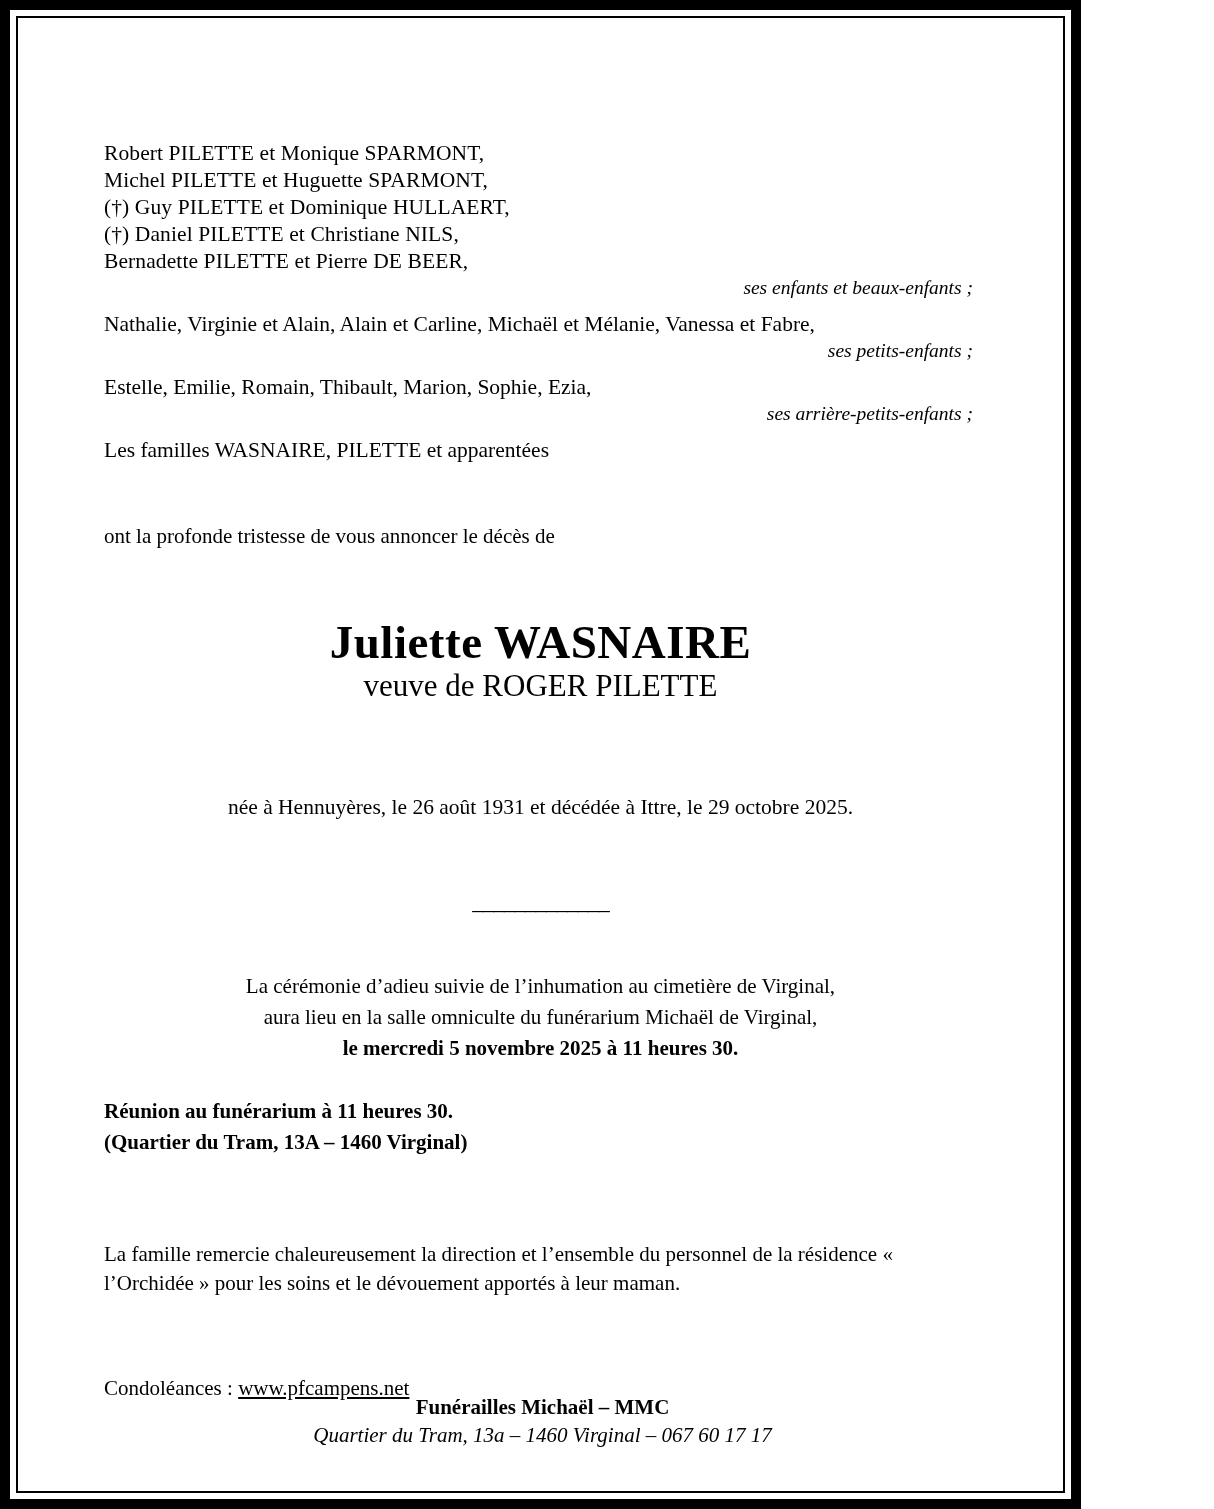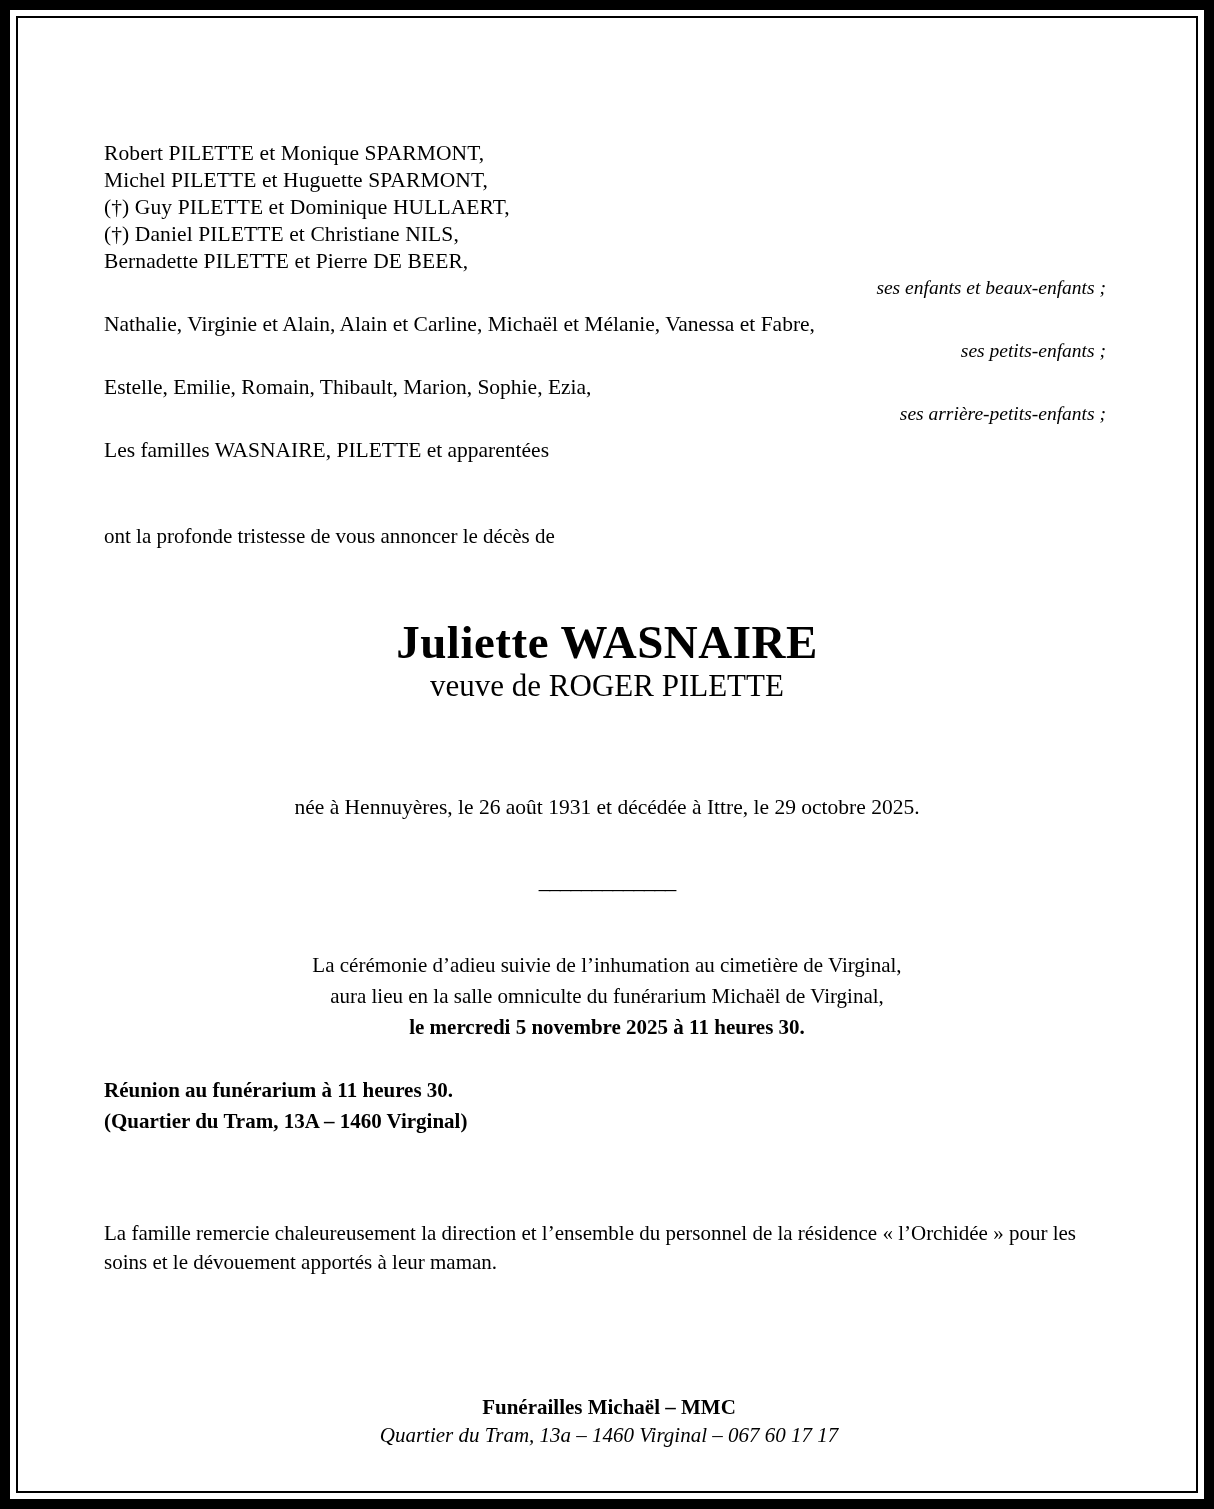--- a/index.html
+++ b/index.html
@@ -8,21 +8,21 @@
     background: #ffffff;
   }
   body {
     width: 1214px;
     height: 1509px;
     font-family: "Liberation Serif", serif;
     color: #000000;
   }
   .page {
     position: relative;
-    width: 1214px;
+    width: 1081px;
     height: 1509px;
     box-sizing: border-box;
     background: #ffffff;
     border: 10px solid #000000;
     padding: 0;
   }
   .inner {
     position: absolute;
     inset: 6px;
     border: 2px solid #000000;
@@ -80,21 +80,21 @@
   .birth-death {
     text-align: center;
     font-size: 21.5px;
     margin-top: 92px;
   }
 
   .sep {
     text-align: center;
     font-size: 23px;
     letter-spacing: -1px;
-    margin-top: 48px;
+    margin-top: 69px;
     color: #000;
   }
 
   .ceremony {
     text-align: center;
     font-size: 21px;
     line-height: 31px;
     margin-top: 56px;
   }
   .ceremony .bold {
@@ -188,20 +188,23 @@
         <div class="bold">le mercredi 5 novembre 2025 à 11 heures 30.</div>
       </div>
 
       <div class="reunion">
         <div>Réunion au funérarium à 11 heures 30.</div>
         <div>(Quartier du Tram, 13A – 1460 Virginal)</div>
       </div>
 
       <div class="thanks">La famille remercie chaleureusement la direction et l’ensemble du personnel de la résidence « l’Orchidée » pour les soins et le dévouement apportés à leur maman.</div>
 
+      <div class="condolences">
+        <span>Condoléances : </span><span class="url">www.pfcampens.net</span>
+      </div>
 
       <div class="footer">
         <div class="footer-title">Funérailles Michaël – MMC</div>
         <div class="footer-sub">Quartier du Tram, 13a – 1460 Virginal – 067 60 17 17</div>
       </div>
 
     </div>
   </div>
 </div>
 

